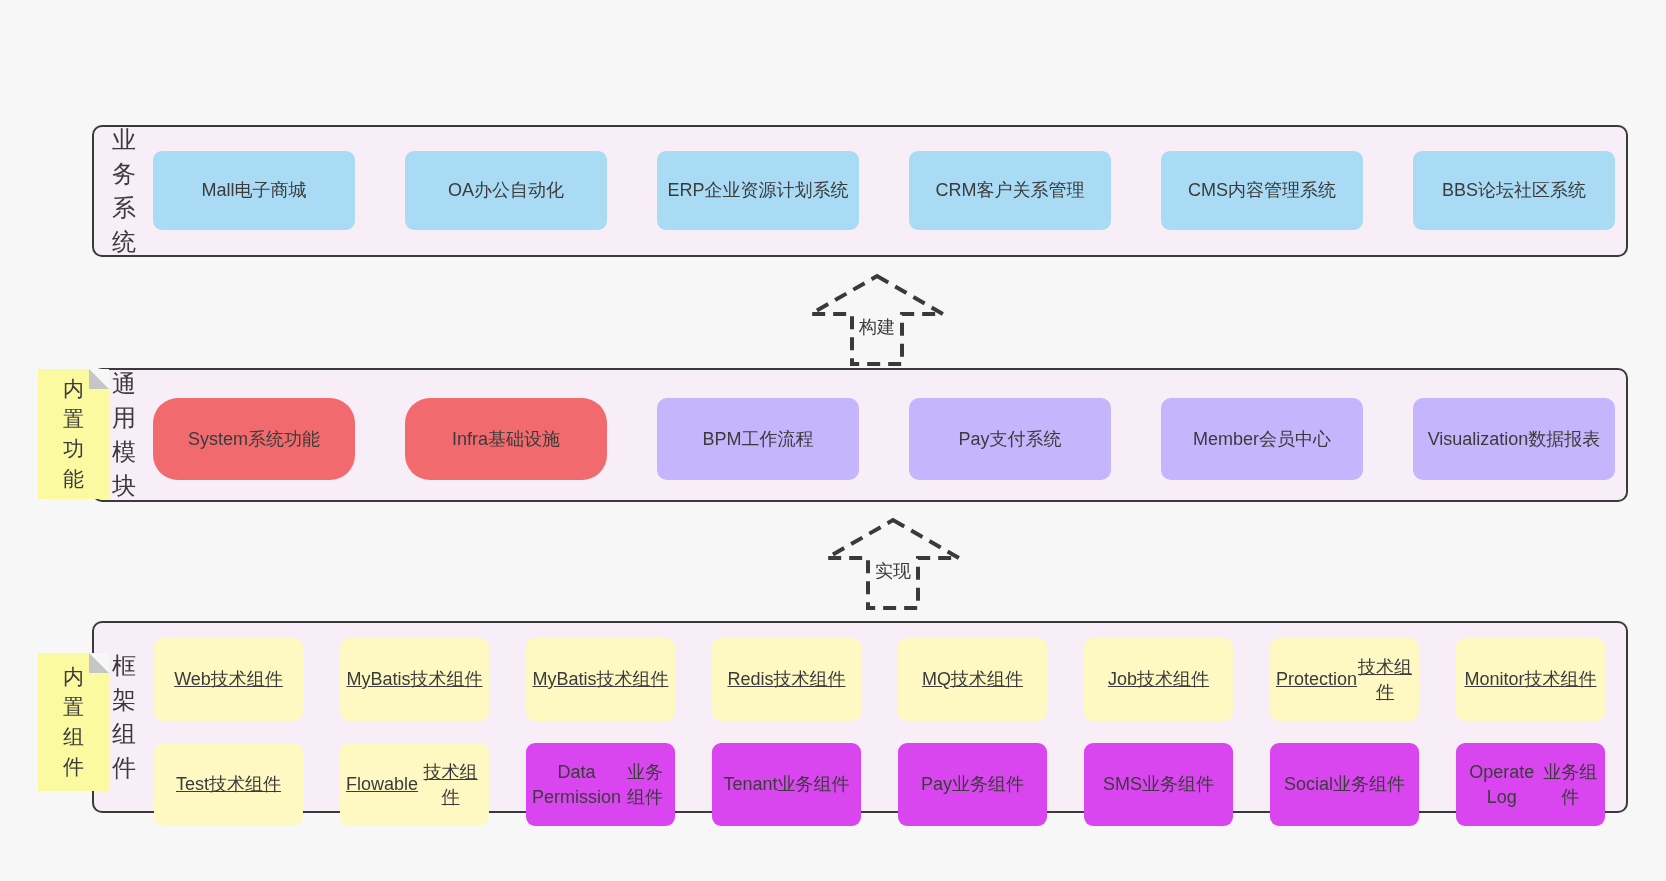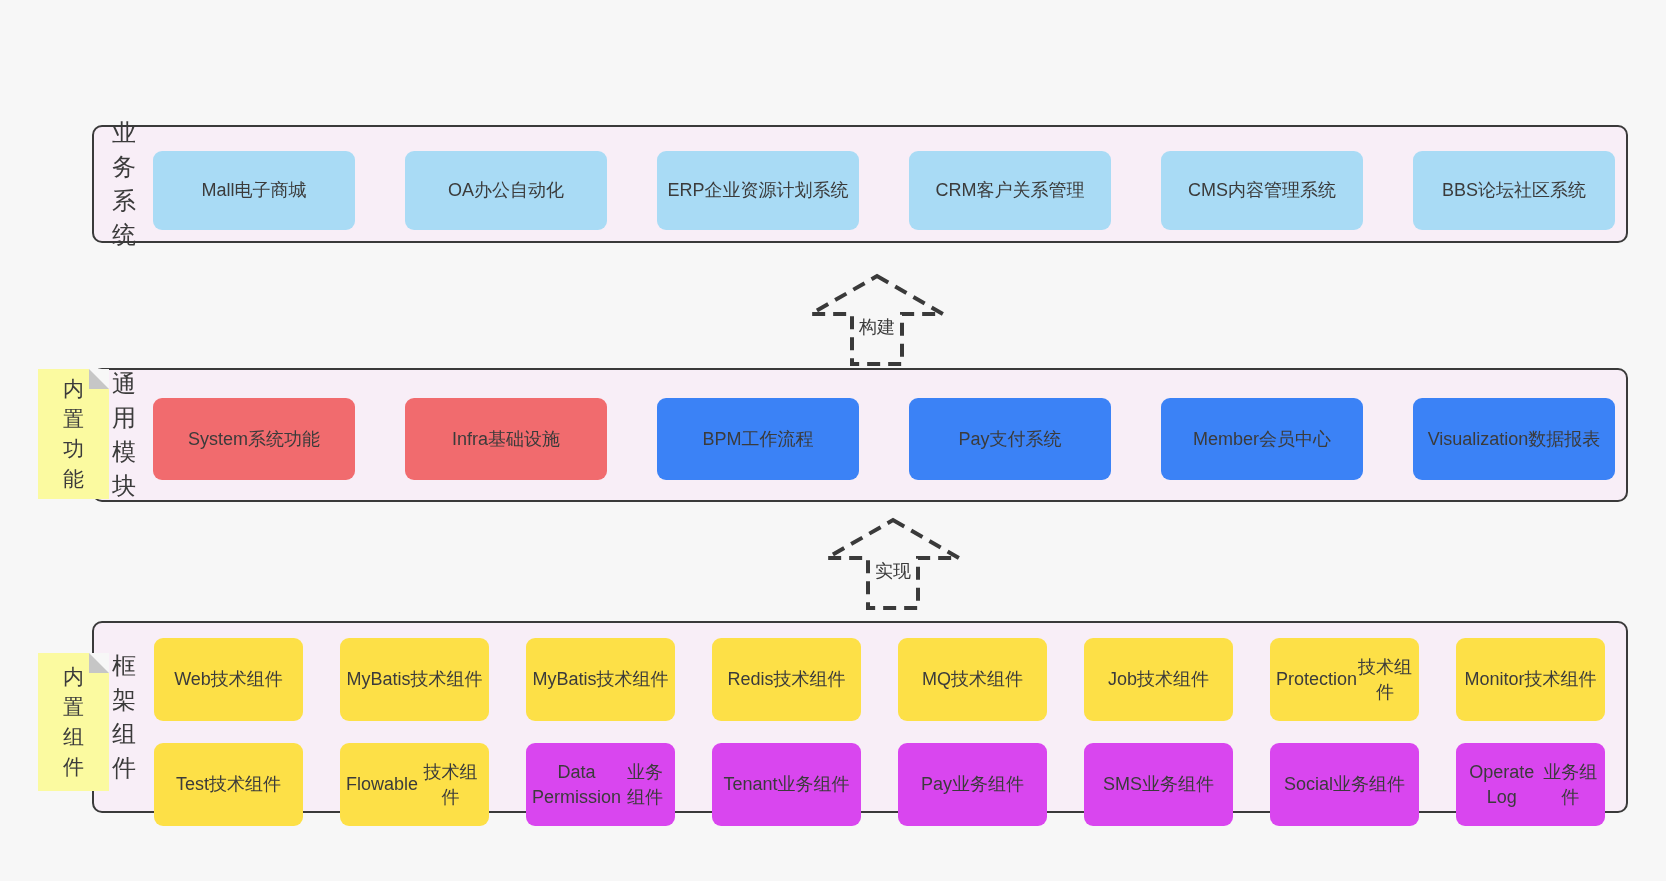--- a/index.html
+++ b/index.html
@@ -5,21 +5,21 @@
   html,body{margin:0;padding:0;background:#f7f7f7;}
   .canvas{
     position:relative;width:1666px;height:881px;background:#f7f7f7;
     font-family:"Liberation Sans","DejaVu Sans",sans-serif;color:#3b3b3b;
     overflow:hidden;
   }
   .container{
     position:absolute;left:92px;width:1536px;box-sizing:border-box;
     background:#f8eef7;border:2px solid #3a3a3a;border-radius:10px;
   }
-  #c1{top:125px;height:118px;}
+  #c1{top:125px;height:132px;}
   #c2{top:368px;height:134px;}
   #c3{top:621px;height:192px;}
   .row-label{
     position:absolute;left:4px;top:0;bottom:0;width:52px;
     display:flex;align-items:center;justify-content:center;
     font-size:24px;
   }
   .vtext{width:1.15em;word-break:break-all;text-align:center;line-height:1.42;}
   .boxes{position:absolute;display:flex;}
   .r6{left:59px;gap:50px;}
@@ -30,23 +30,23 @@
   #c3 .row-2{top:120px;}
   .box{
     box-sizing:border-box;border-radius:9px;padding:2px 6px;
     display:flex;flex-direction:row;align-items:center;justify-content:center;
     text-align:center;font-size:18px;line-height:1.38;
   }
   .b6{width:202px;height:79px;}
   #c2 .b6{height:82px;}
   .b8{width:149px;height:83px;}
   .blue{background:#a9dbf5;}
-  .red{background:#f16b6e;}
-  .pink{background:#3b82f6;}
-  .green{background:#fde047;}
+  .red{background:#f16b6e;border-radius:25px;}
+  .pink{background:#c4b5fd;border-radius:10px;}
+  .green{background:#fef9c3;text-decoration:underline;}
   .lgreen{background:#d946ef;}
   .sticky{
     position:absolute;left:38px;width:71px;background:#fbfaa0;z-index:3;
     display:flex;align-items:center;justify-content:center;font-size:21px;
   }
   #s1{top:369px;height:130px;}
   #s2{top:653px;height:138px;}
   .sticky::before{
     content:"";position:absolute;top:0;right:0;width:0;height:0;
     border:10px solid;border-color:#f7f7f7 #f7f7f7 #c6c6c6 #c6c6c6;

